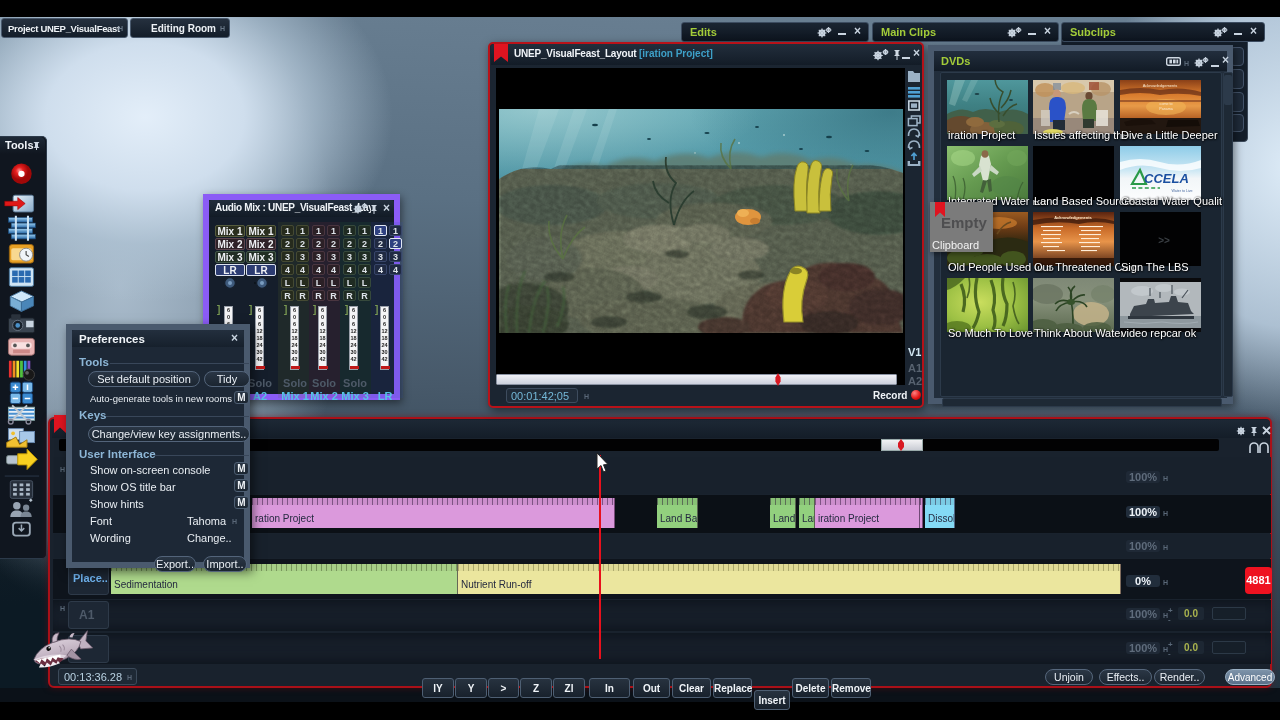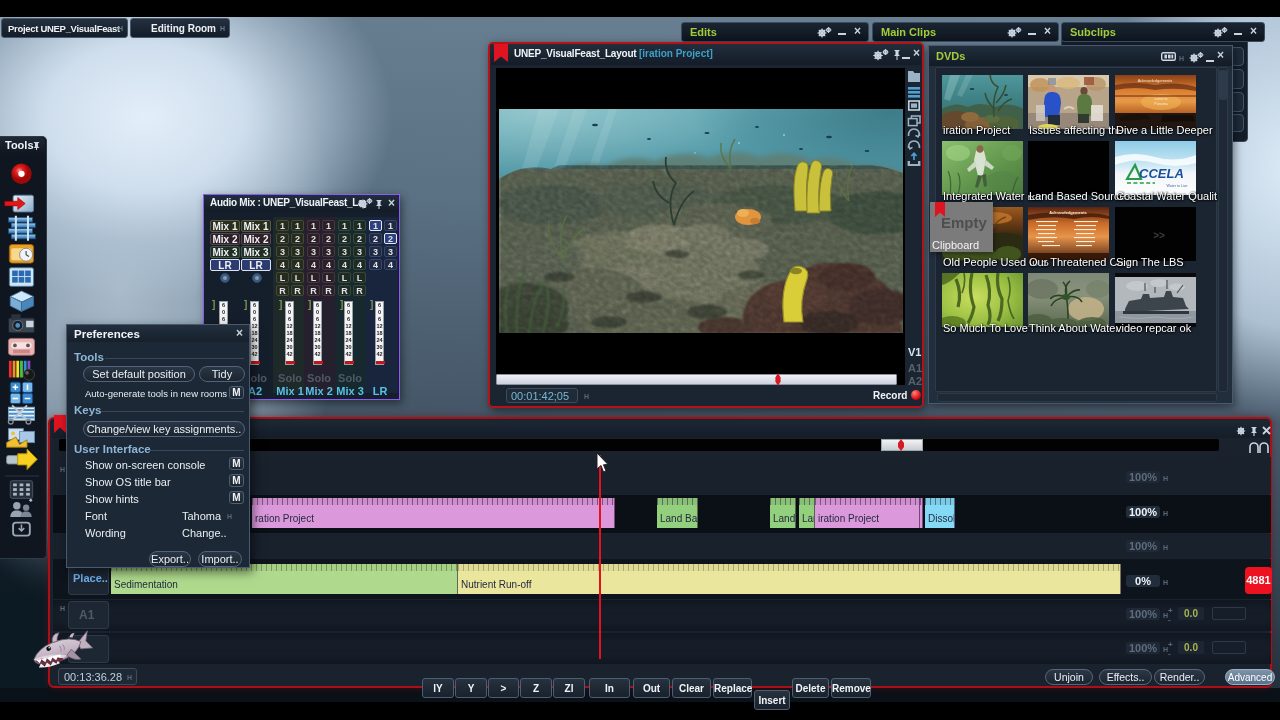--- a/index.html
+++ b/index.html
@@ -10,21 +10,21 @@
   position:absolute; left:0; top:17px; width:1280px; height:686px;
   background:
     radial-gradient(ellipse 250px 320px at 1290px 150px, rgba(223,237,249,.98) 0%, rgba(203,222,240,.75) 50%, rgba(203,222,240,0) 80%),
     radial-gradient(ellipse 275px 205px at 145px 100px, #e3eef9 0%, #cfdeed 36%, rgba(175,195,212,.72) 62%, rgba(175,195,212,0) 90%),
     radial-gradient(ellipse 260px 400px at 120px 270px, rgba(178,196,212,.9) 0%, rgba(168,188,205,.6) 55%, rgba(168,188,205,0) 85%),
     radial-gradient(ellipse 560px 460px at 0px 720px, rgba(5,16,24,.95) 0%, rgba(5,16,24,.55) 52%, rgba(5,16,24,0) 78%),
     linear-gradient(183deg, #6a8093 0%, #5a7083 30%, #47596a 55%, #2e3f4d 80%, #15242f 100%);
 }
 #dkdark { position:absolute; left:0; top:540px; width:48px; height:163px;
   background:linear-gradient(180deg, rgba(10,22,30,0), #0c1a24 40%); }
-.win { position:absolute; background:#1b2531; border:1px solid #8b5cf6; border-radius:0; box-shadow:2px 3px 8px rgba(0,0,0,.45); }
+.win { position:absolute; background:#1b2531; border:6px solid #8b5cf6; border-radius:0; box-shadow:2px 3px 8px rgba(0,0,0,.45); }
 .tb { position:absolute; left:0; top:0; right:0; height:18px; border-radius:3px 3px 0 0;
   background:linear-gradient(180deg,#222e3d,#121b26); }
 .ttl { font-weight:bold; font-size:11px; color:#f0f4f8; }
 .gttl { font-weight:bold; font-size:11px; color:#a3cc39; }
 .ico-x { color:#c9d4e0; font-size:12px; font-weight:bold; line-height:10px; }
 .tab { position:absolute; height:20px; background:linear-gradient(180deg,#25303e,#131d29);
   border:1px solid #4a5a6e; border-radius:3px; color:#eef2f6; font-weight:bold; font-size:10px; white-space:nowrap; overflow:hidden; }
 .hh { color:#6a7888; font-size:7px; font-weight:bold; }
 </style>
 </head>

